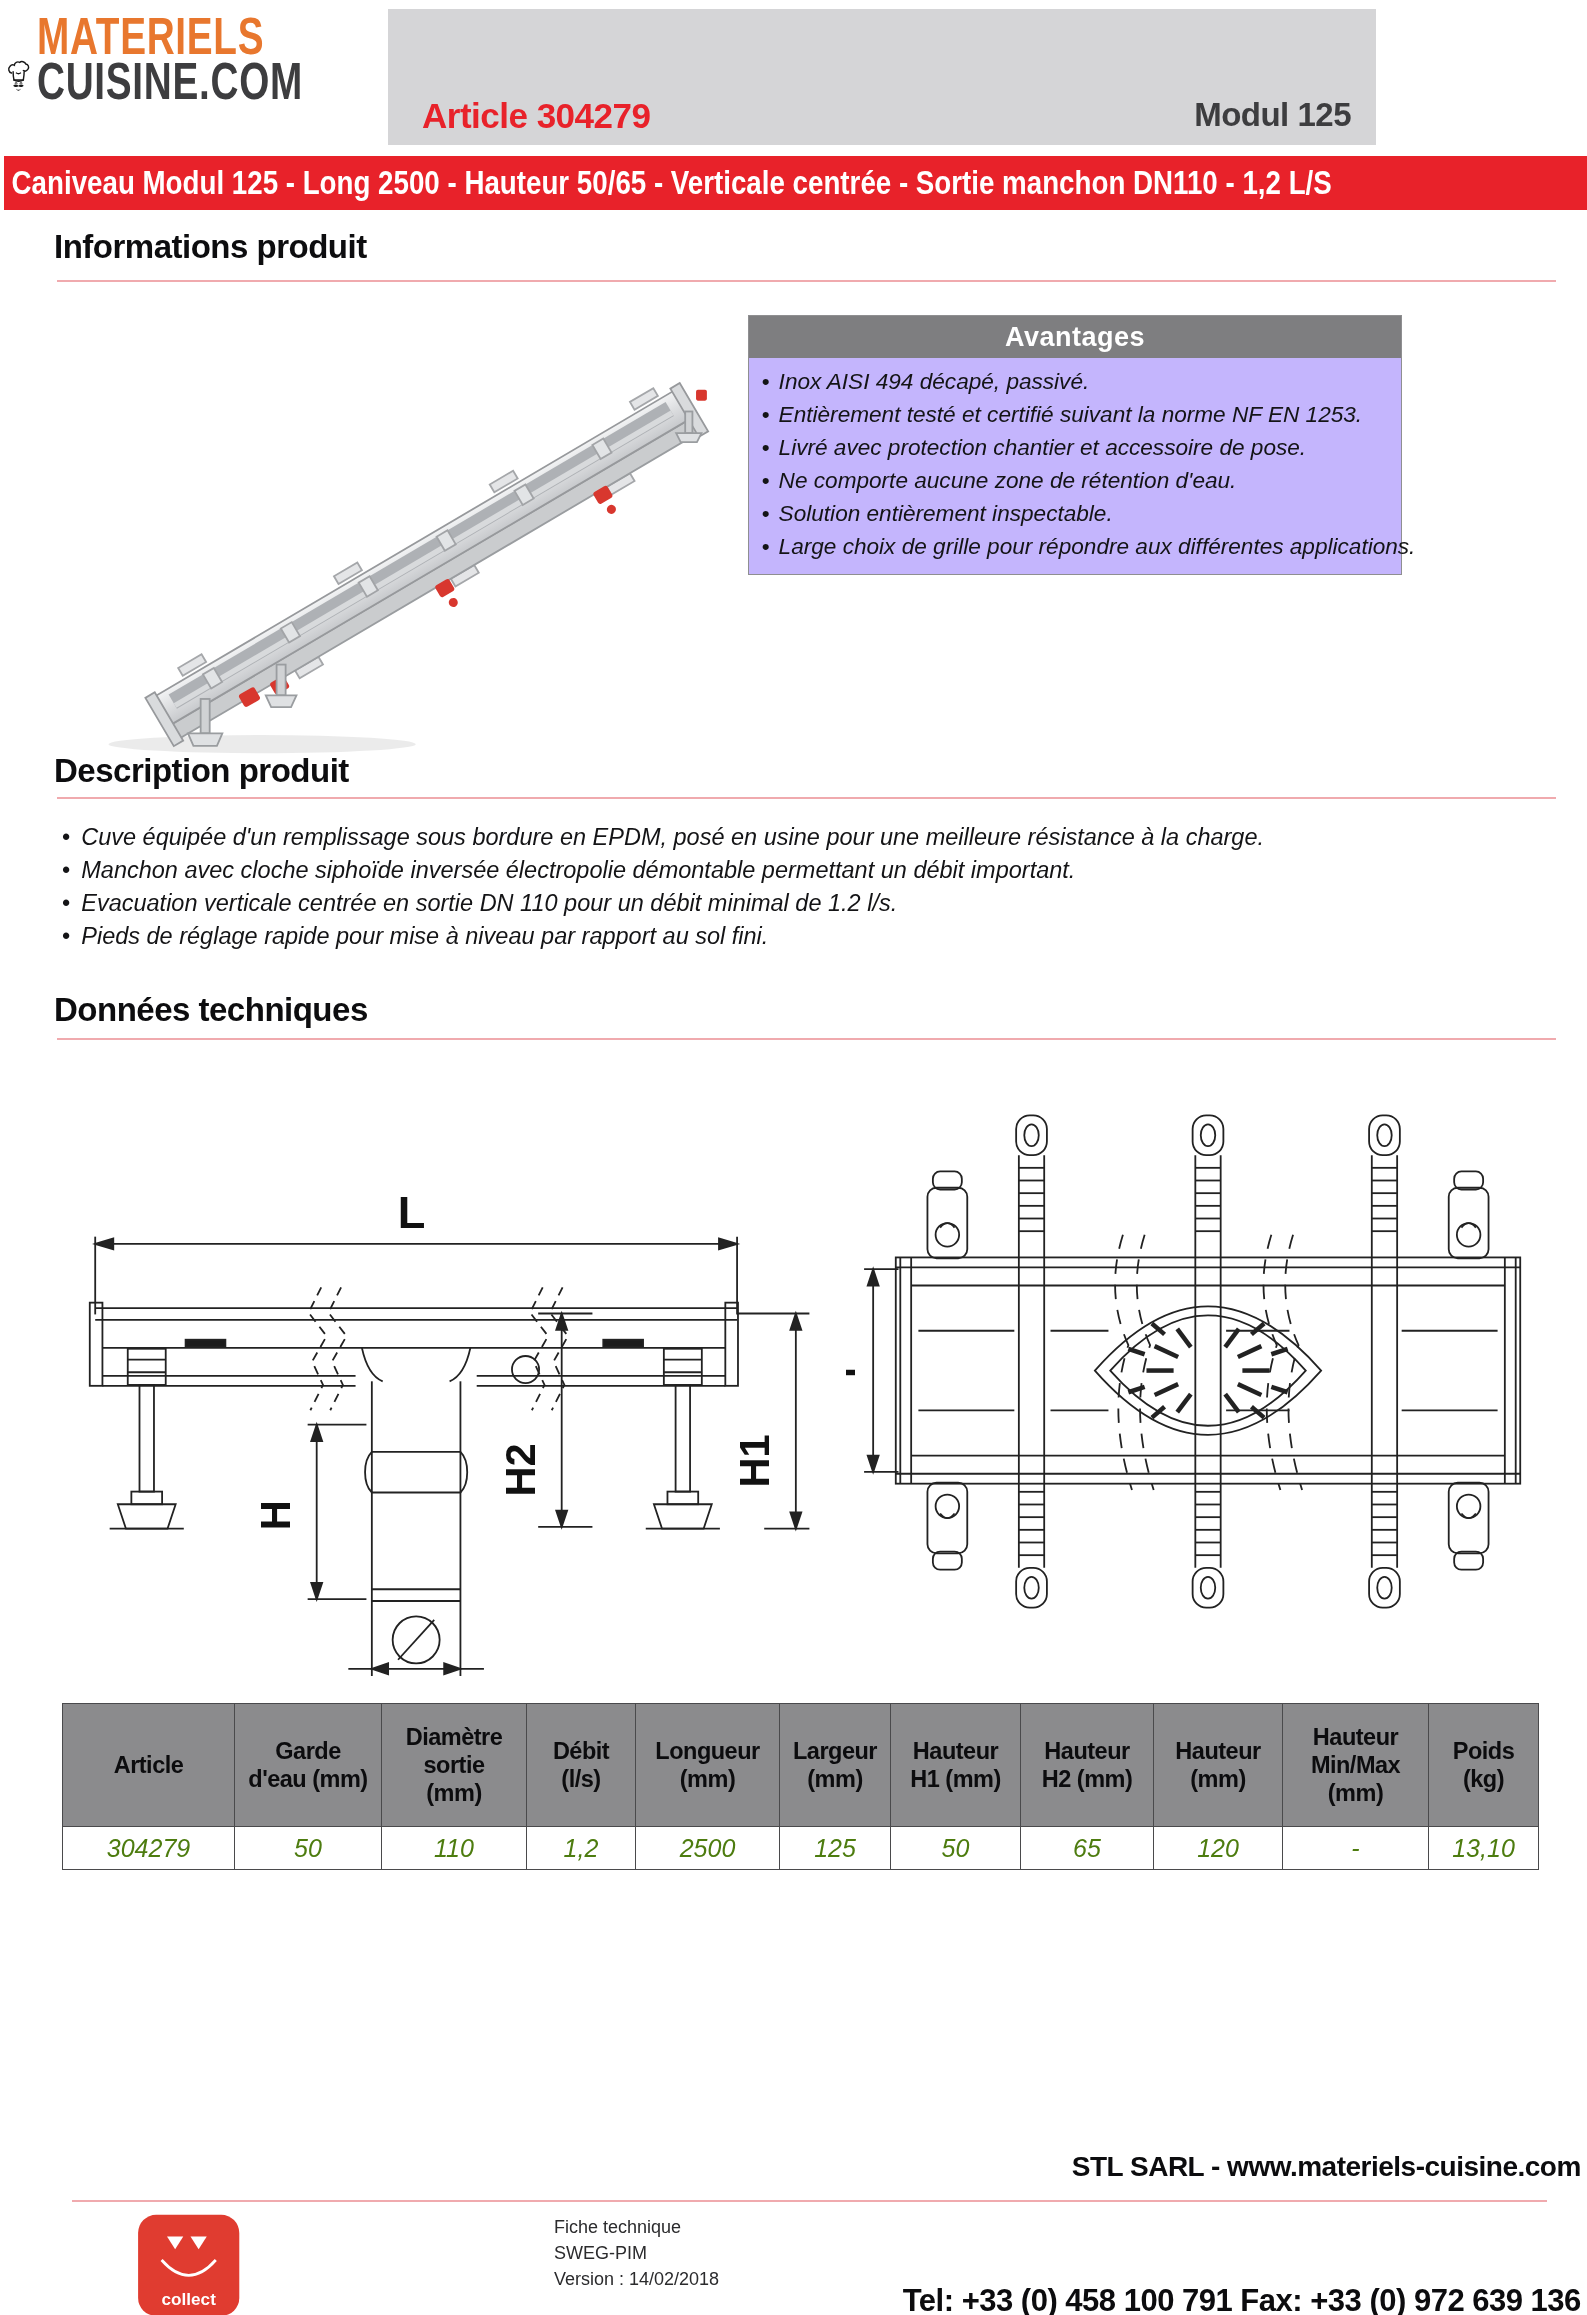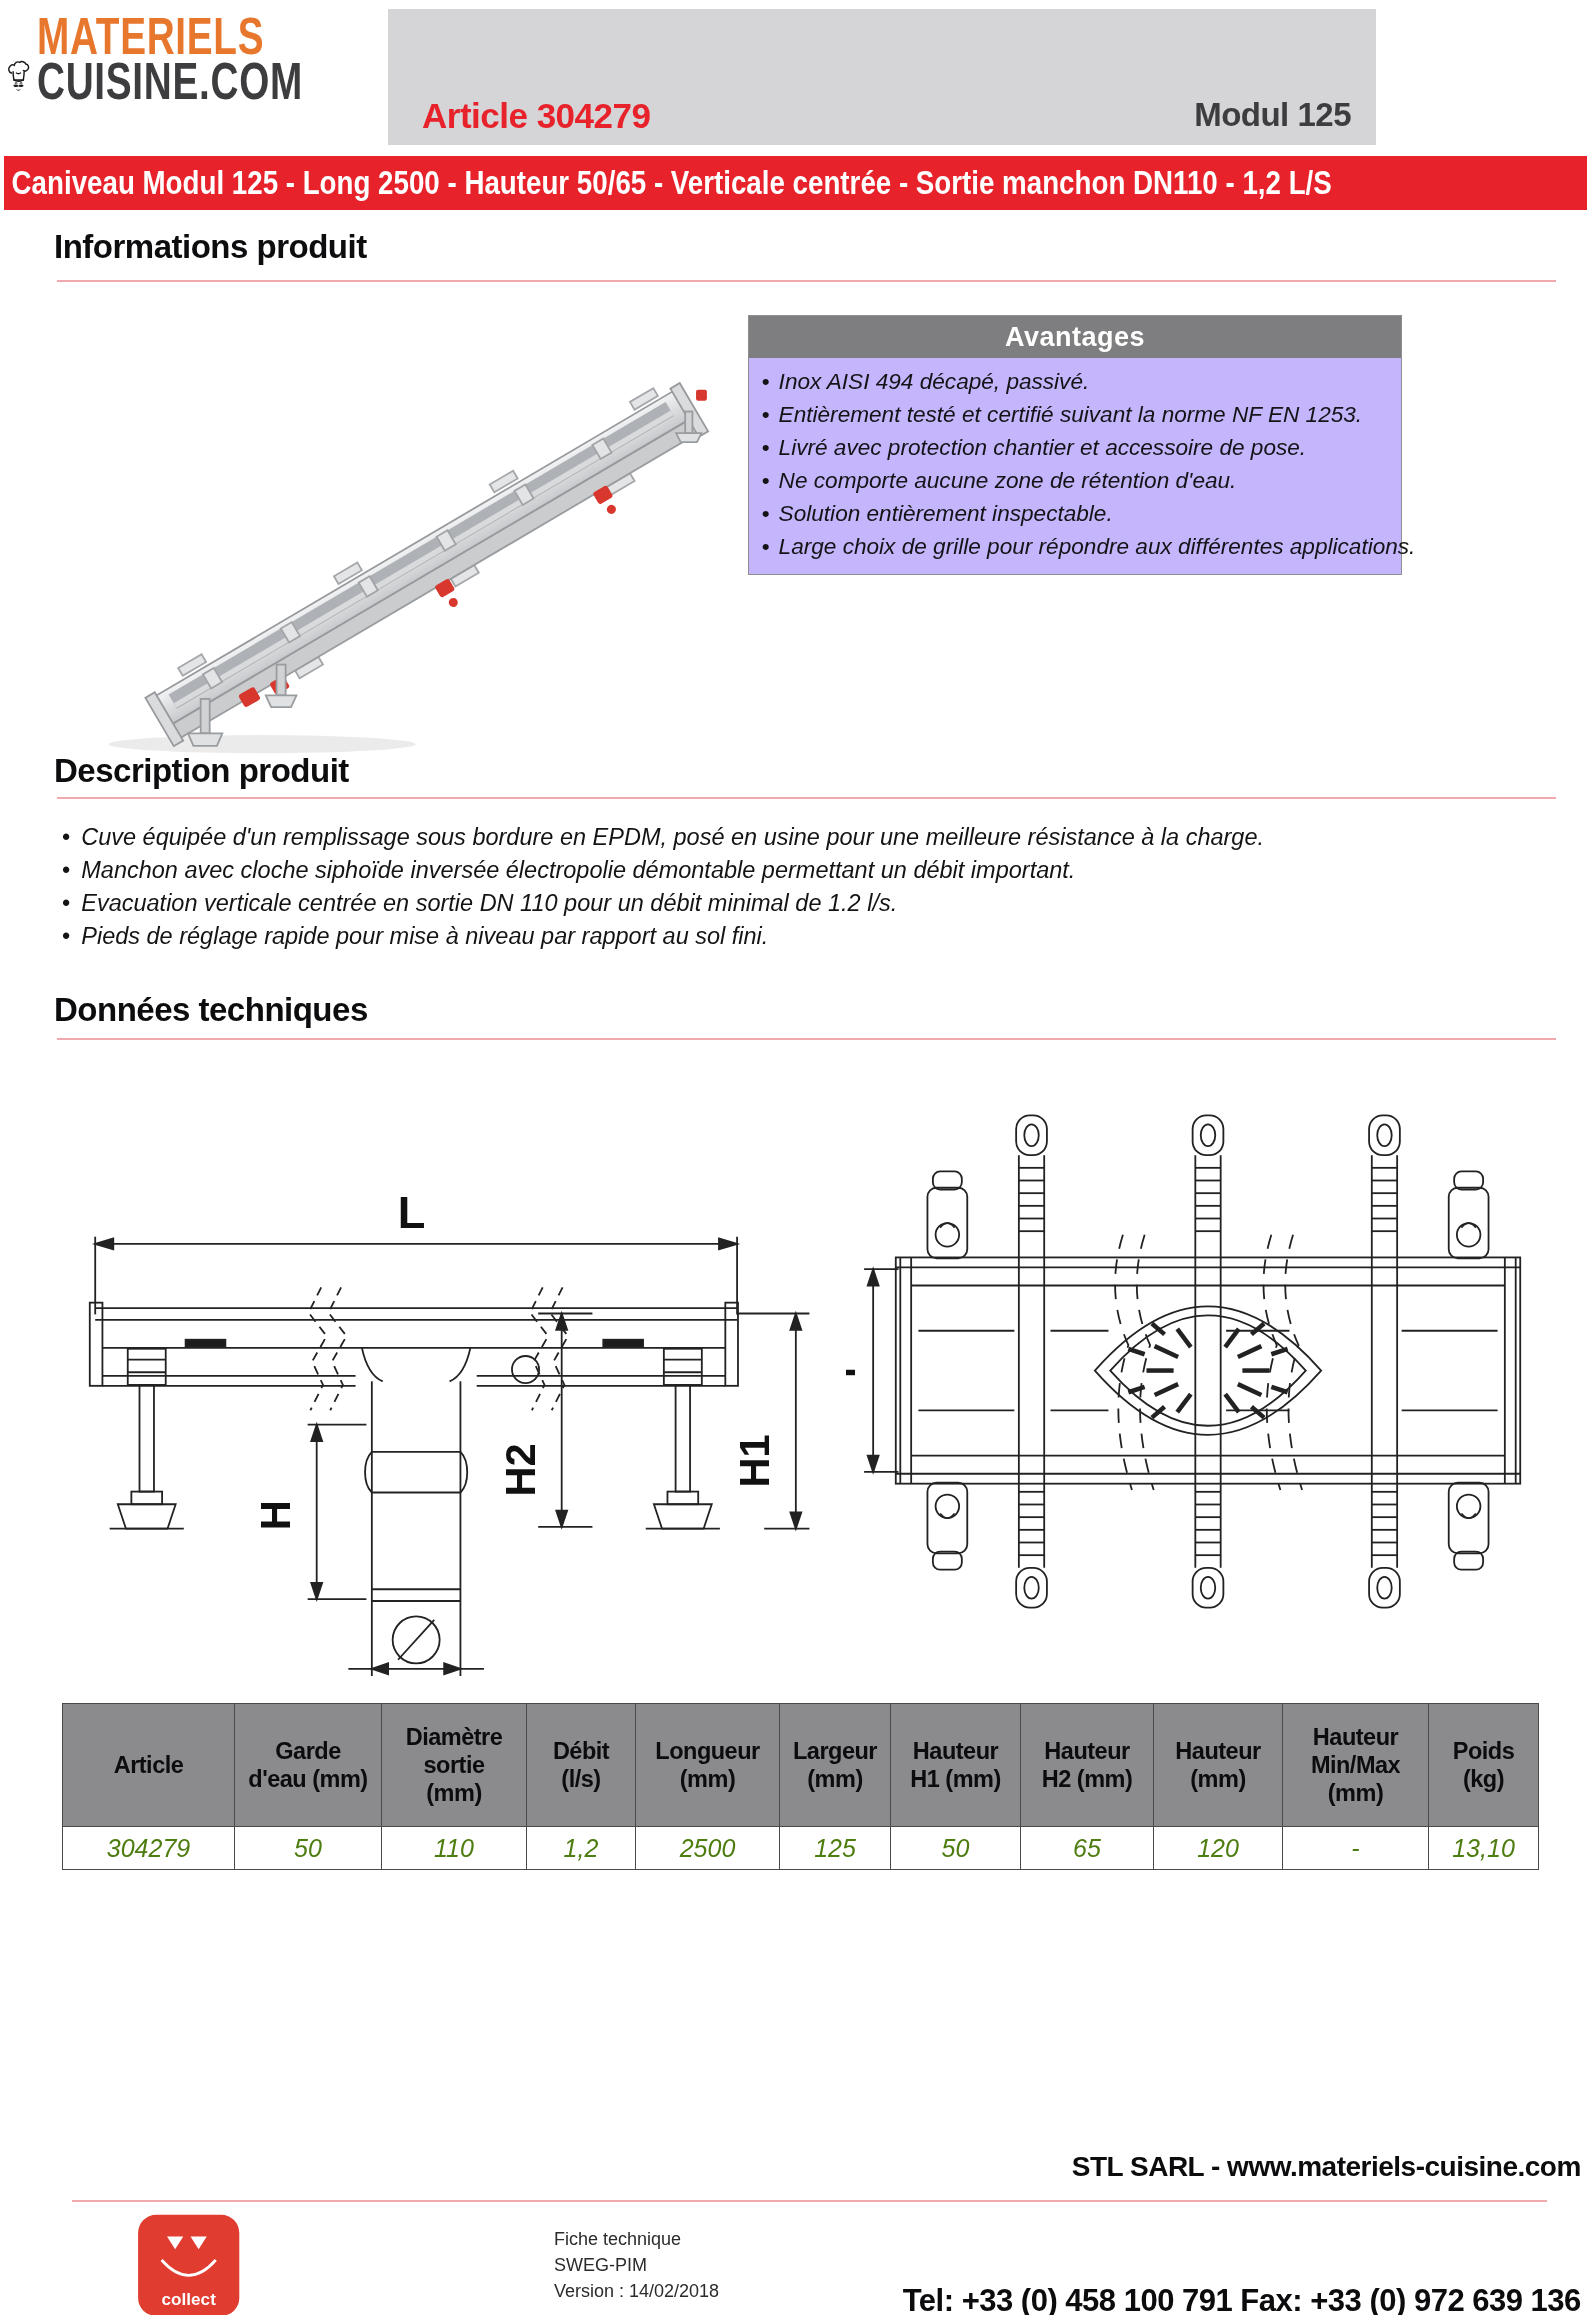--- a/index.html
+++ b/index.html
@@ -46,21 +46,21 @@
   
   .tech-table{position:absolute;left:62px;top:1703px;width:1476px;border-collapse:collapse;table-layout:fixed;}
   .tech-table th{background:var(--table-header-gray);color:#0c0c0e;font-weight:bold;font-size:23.5px;line-height:28px;
     white-space:pre-line;text-align:center;vertical-align:middle;border:1.8px solid #4a4a4c;height:123px;letter-spacing:-0.5px;}
   .tech-table td{background:#fff;font-style:italic;font-size:25px;text-align:center;vertical-align:middle;
     border:1.8px solid #4a4a4c;height:43px;color:#4d7c0f;}
 
   
   .footer-company{position:absolute;right:7.2px;top:2151px;font-weight:bold;font-size:28px;color:#0c0c0e;letter-spacing:-0.5px;}
   .footer-line{position:absolute;left:72px;top:2200px;width:1475px;height:1.8px;background:var(--hairline-pink);}
-  .doc-info{position:absolute;left:554px;top:2214px;font-size:18px;line-height:26px;color:#2b2b2d;margin-top:12px;}
+  .doc-info{position:absolute;left:554px;top:2214px;font-size:18px;line-height:26px;color:#2b2b2d;}
   .footer-address{position:absolute;right:7.2px;top:2225px;font-weight:bold;font-size:30px;color:#0c0c0e;letter-spacing:-0.5px;}
   .footer-phone{position:absolute;right:7.2px;top:2283px;font-weight:bold;font-size:31px;color:#0c0c0e;letter-spacing:-0.5px;}
 
   svg text{font-family:"Liberation Sans",sans-serif;}
   .dim-label{font-weight:bold;fill:#111;}
 </style>
 </head>
 <body>
 
 <div id="page">

